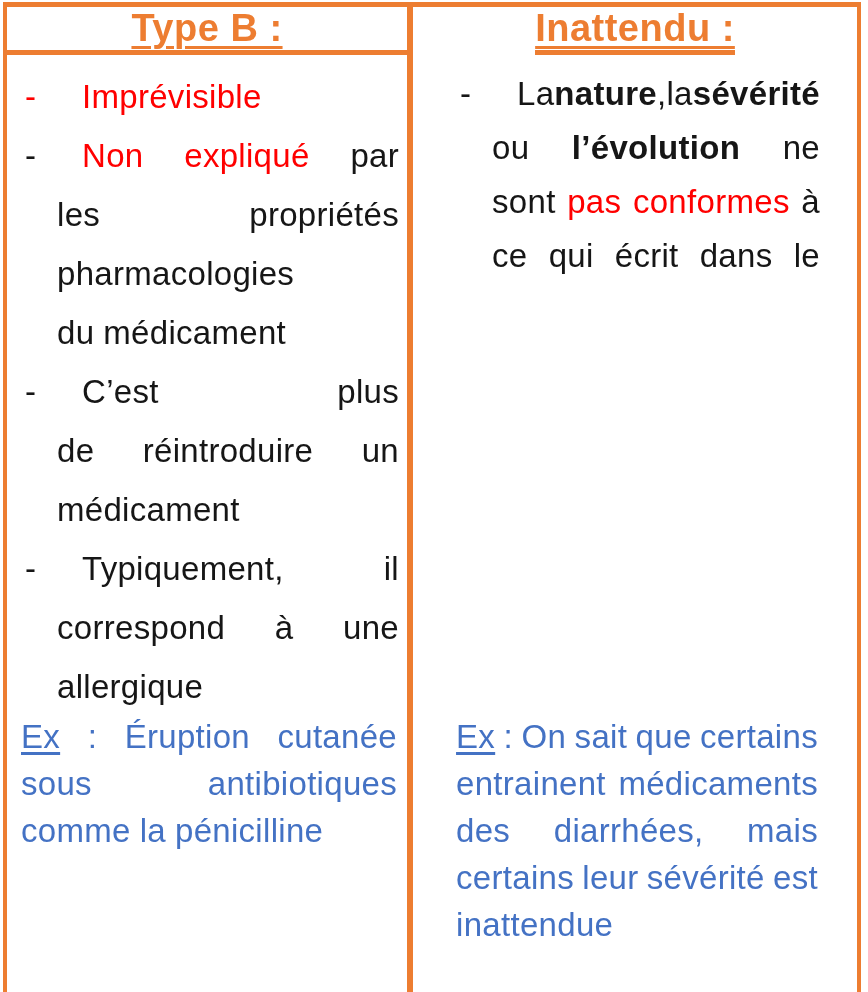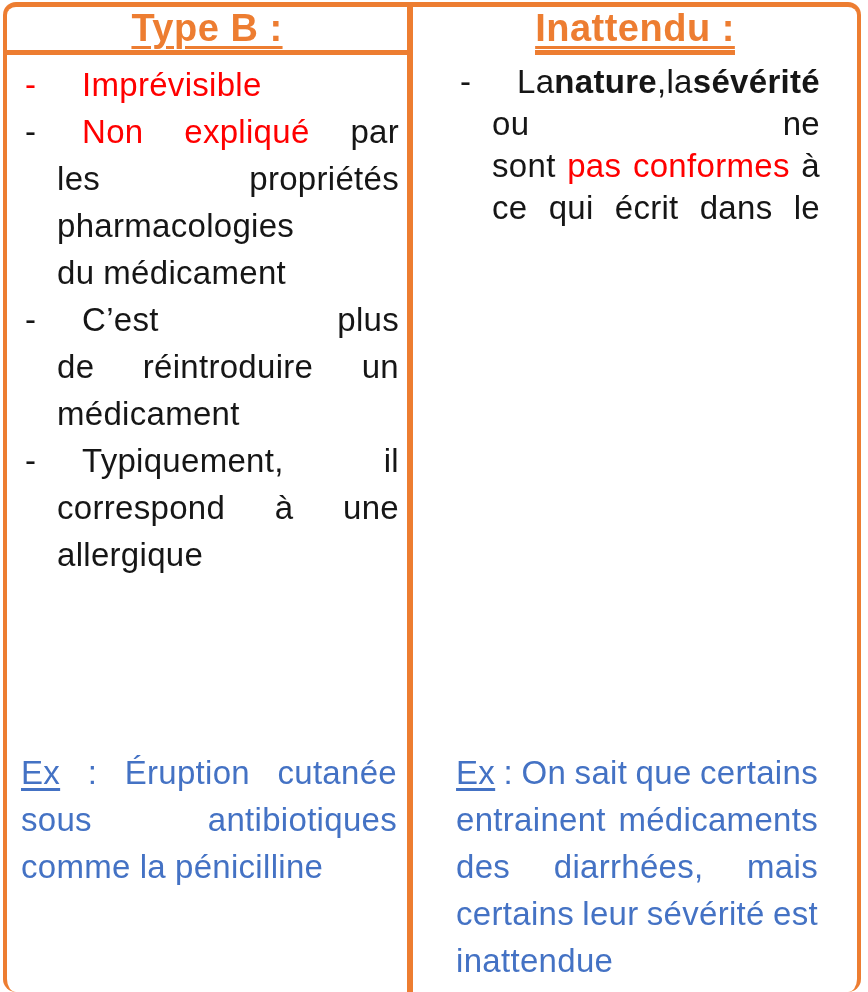--- a/index.html
+++ b/index.html
@@ -6,21 +6,21 @@
   .page{
     position:relative;width:868px;height:992px;background:#fff;overflow:hidden;
     font-family:"Liberation Sans","DejaVu Sans",sans-serif;
     color:var(--ink);font-size:33px;letter-spacing:.3px;
   }
   .tbl{
     position:absolute;left:3px;top:2px;width:858px;height:990px;
     border-left:4px solid var(--border);
     border-right:4px solid var(--border);
     border-top:5px solid var(--border);
-    display:flex;box-sizing:border-box;background:#fff;border-radius:13px;
+    display:flex;box-sizing:border-box;background:#fff;
   }
   .col{display:flex;flex-direction:column;box-sizing:border-box;}
   .col-0{width:400px;}
   .col-1{flex:1;align-items:center;}
   .vdiv{width:6px;background:var(--border);}
   .th{
     height:43px;border-bottom:5px solid var(--border);
     display:flex;align-items:center;justify-content:center;flex:none;
   }
   .th-text{
@@ -30,26 +30,26 @@
   }
   .cell{position:relative;flex:1;padding-top:6px;box-sizing:border-box;}
   .bullet{position:relative;}
   .dash{position:absolute;left:18px;top:0;line-height:47px;font-weight:normal;}
   .col-1 .dash{line-height:42px;}
   .dash-red{color:var(--red);}
   .dash-ink{color:var(--ink);}
   .line{
     display:flex;justify-content:space-between;
     height:47px;line-height:47px;
-    margin:0 8px 0 50px;white-space:nowrap;overflow:visible;
+    margin:12px 8px 0 50px;white-space:nowrap;overflow:visible;
   }
   .col-1 .bullet .line{height:42px;line-height:42px;}
   .line.first{margin-left:75px;}
   .line.last{justify-content:flex-start;gap:9px;}
-  .example{position:absolute;top:658px;left:14px;right:10px;color:var(--blue);margin-top:36px;}
+  .example{position:absolute;top:658px;left:14px;right:10px;color:var(--blue);}
   .example .line{margin:0;}
   .w{display:inline-block;}
   .s-r{color:var(--red);}
   .s-b{font-weight:bold;}
   .s-u{text-decoration:underline;text-underline-offset:4px;}
 </style>
 </head>
 <body>
 
 <div class="page">
@@ -145,20 +145,21 @@
           <div class="bullet">
             <span class="dash dash-ink">-</span>
             <div class="line first">
               <span class="w">La</span>
               <span class="w"><span class="s-b">nature</span><span>,</span></span>
               <span class="w">la</span>
               <span class="w s-b">sévérité</span>
             </div>
             <div class="line">
               <span class="w">ou</span>
+              <span class="w s-b">l’évolution</span>
               <span class="w">ne</span>
             </div>
             <div class="line">
               <span class="w">sont</span>
               <span class="w s-r">pas</span>
               <span class="w s-r">conformes</span>
               <span class="w">à</span>
             </div>
             <div class="line">
               <span class="w">ce</span>

